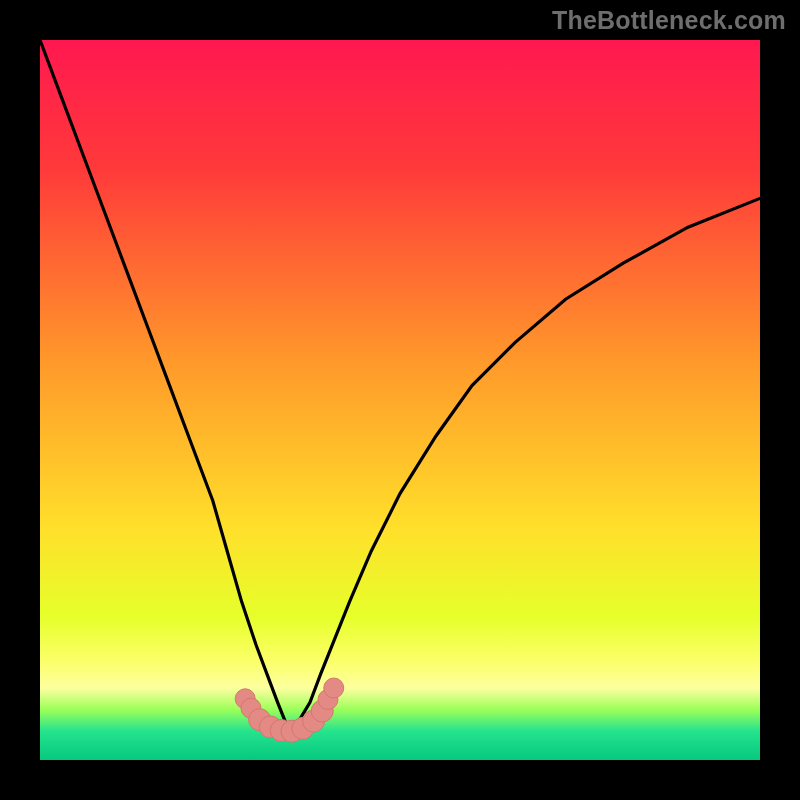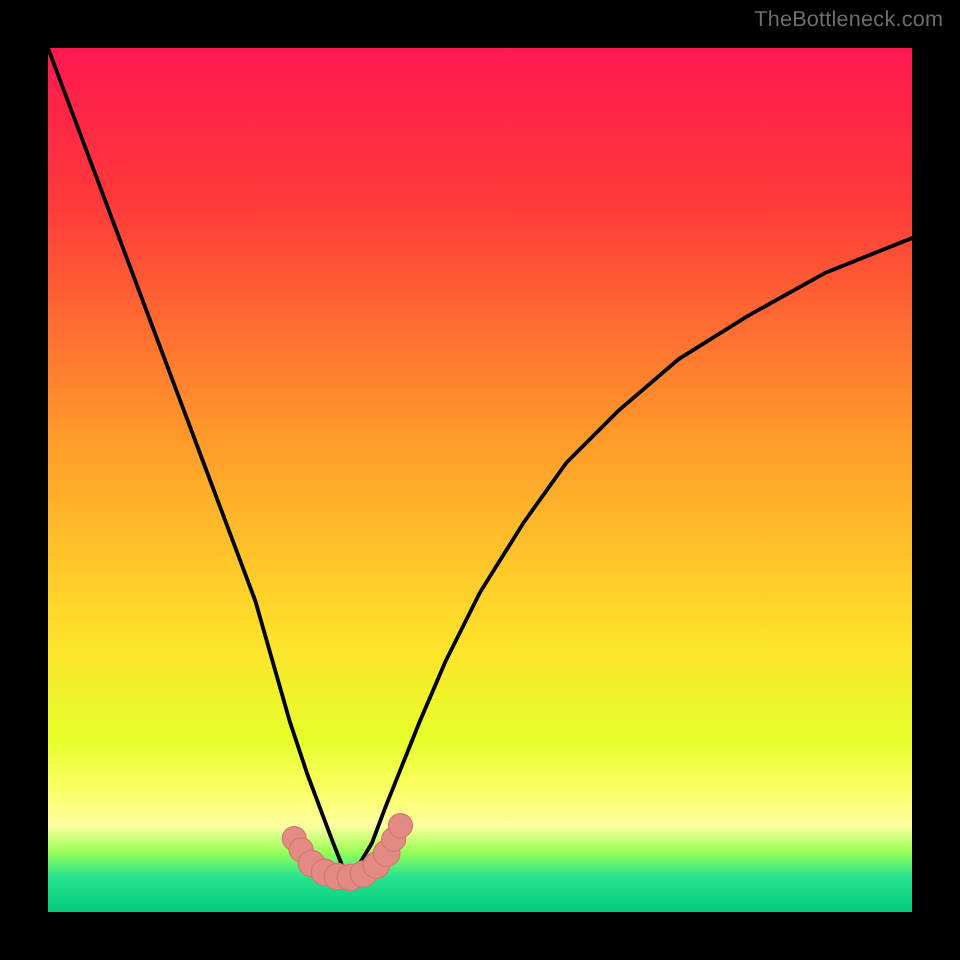--- a/index.html
+++ b/index.html
@@ -32,22 +32,22 @@
   }
   .curve-svg {
     position: absolute;
     inset: 0;
   }
   .watermark {
     position: absolute;
     top: 6px;
     right: 14px;
     font-family: Arial, Helvetica, sans-serif;
-    font-size: 18px;
-    font-weight: 400;
+    font-size: 25px;
+    font-weight: 700;
     color: #6e6e6e;
     letter-spacing: 0.2px;
     user-select: none;
   }
 </style>
 </head>
 <body>
 
 <div class="frame">
   <div class="plot-area">

